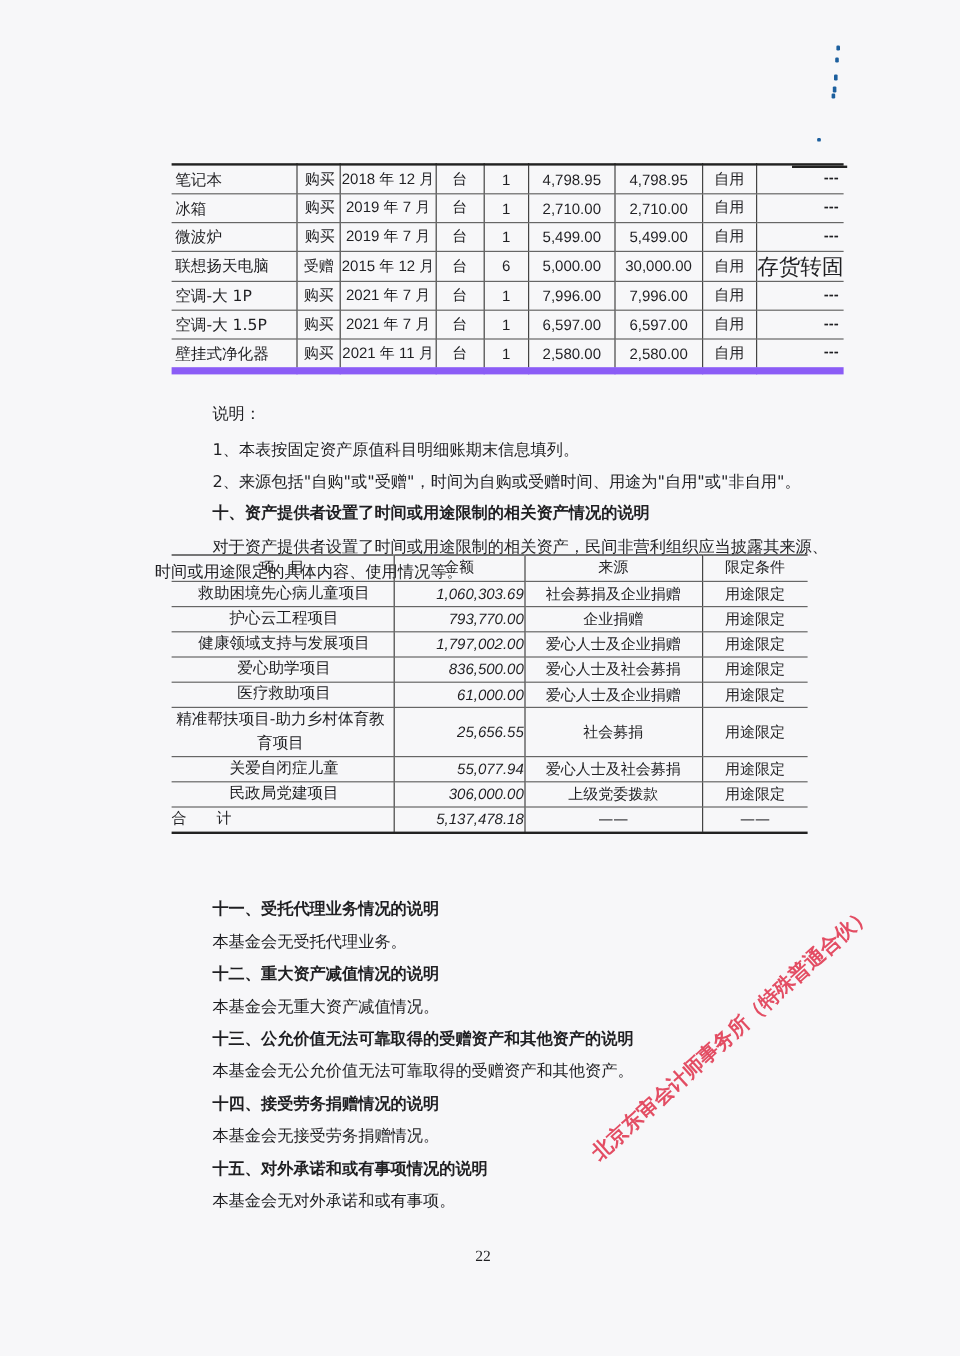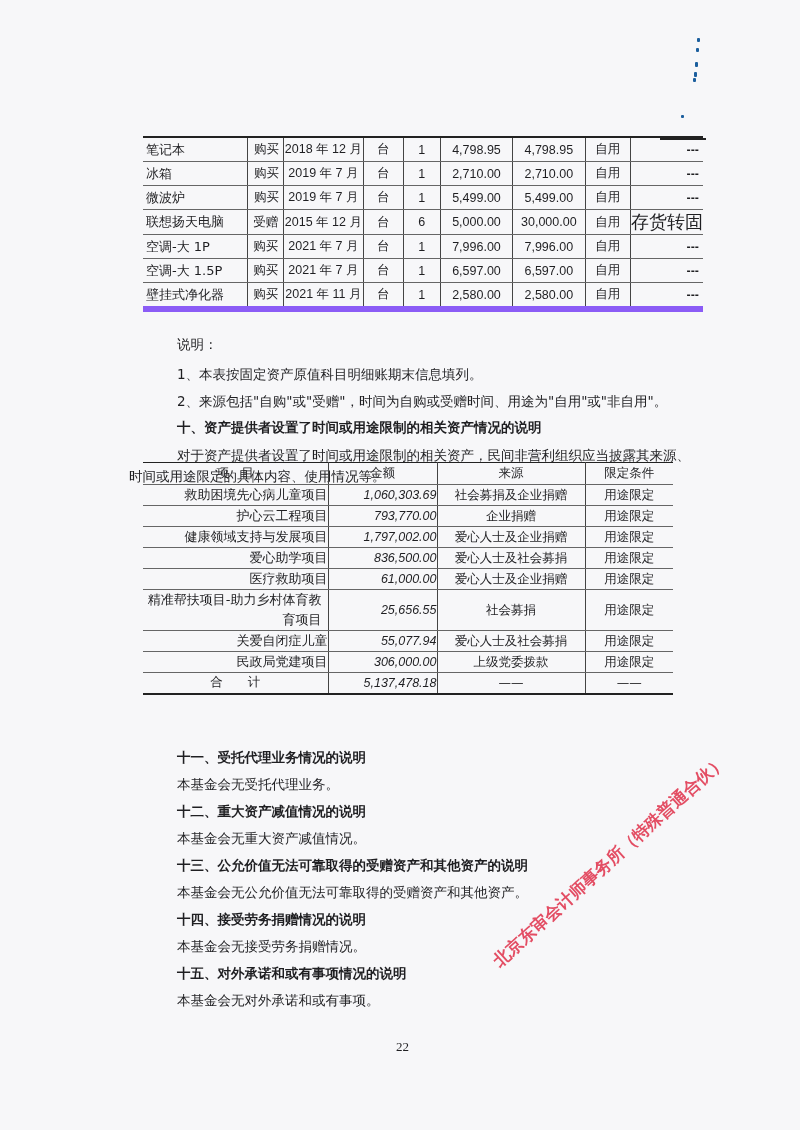--- a/index.html
+++ b/index.html
@@ -17,21 +17,21 @@
   #assets td.r { text-align: right; padding-right: 4px; }
   #assets td.num { font-family: "Liberation Sans", sans-serif; font-size: 12.5px; }
   #assets td.dash { text-align: right; padding-right: 4px; font-size: 10px; font-weight: bold; }
 
   .p { position: absolute; font-size: 13.5px; white-space: nowrap; margin-top: 24px; }
   .h { font-weight: bold; }
 
   #restricted { left: 143px; top: 462px; width: 530px; border-top: 1.5px solid #222; border-bottom: 2px solid #222; }
   #restricted td { height: 19.5px; font-size: 12.5px; }
   #restricted tr.hdr td { height: 21px; text-align: center; }
-  #restricted td.proj { text-align: right; padding-left: 3px; font-size: 13px; white-space: normal; line-height: 20px; }
+  #restricted td.proj { text-align: center; padding-left: 3px; font-size: 13px; white-space: normal; line-height: 20px; }
   #restricted td.amt { text-align: right; font-family: "Liberation Sans", sans-serif; font-style: italic; }
   #restricted td.src, #restricted td.cond { text-align: center; }
   #restricted tr.tall td { height: 40px; }
   #restricted tr:last-child td { border-bottom: none; }
 
   .stamp {
     position: absolute; left: 470px; top: 882px; color: #e0304a; font-size: 17px; font-weight: bold;
     transform: rotate(-42deg); transform-origin: left top; white-space: nowrap; letter-spacing: 0px; opacity: 0.85;
   }
   .dots span { position: absolute; width: 3px; height: 4px; background: #1c5f9e; border-radius: 1px; }
@@ -207,21 +207,21 @@
       <td class="src">爱心人士及社会募捐</td>
       <td class="cond">用途限定</td>
     </tr>
     <tr>
       <td class="proj">民政局党建项目</td>
       <td class="amt">306,000.00</td>
       <td class="src">上级党委拨款</td>
       <td class="cond">用途限定</td>
     </tr>
     <tr>
-      <td style="text-align:center;">合　　计</td>
+      <td style="text-align:left;">合　　计</td>
       <td class="amt">5,137,478.18</td>
       <td class="src">——</td>
       <td class="cond">——</td>
     </tr>
   </tbody>
 </table>
 
 <div class="p h" style="left:177px;top:725px;text-align:right;">十一、受托代理业务情况的说明</div>
 <div class="p" style="left:177px;top:752px;">本基金会无受托代理业务。</div>
 <div class="p h" style="left:177px;top:779px;">十二、重大资产减值情况的说明</div>

